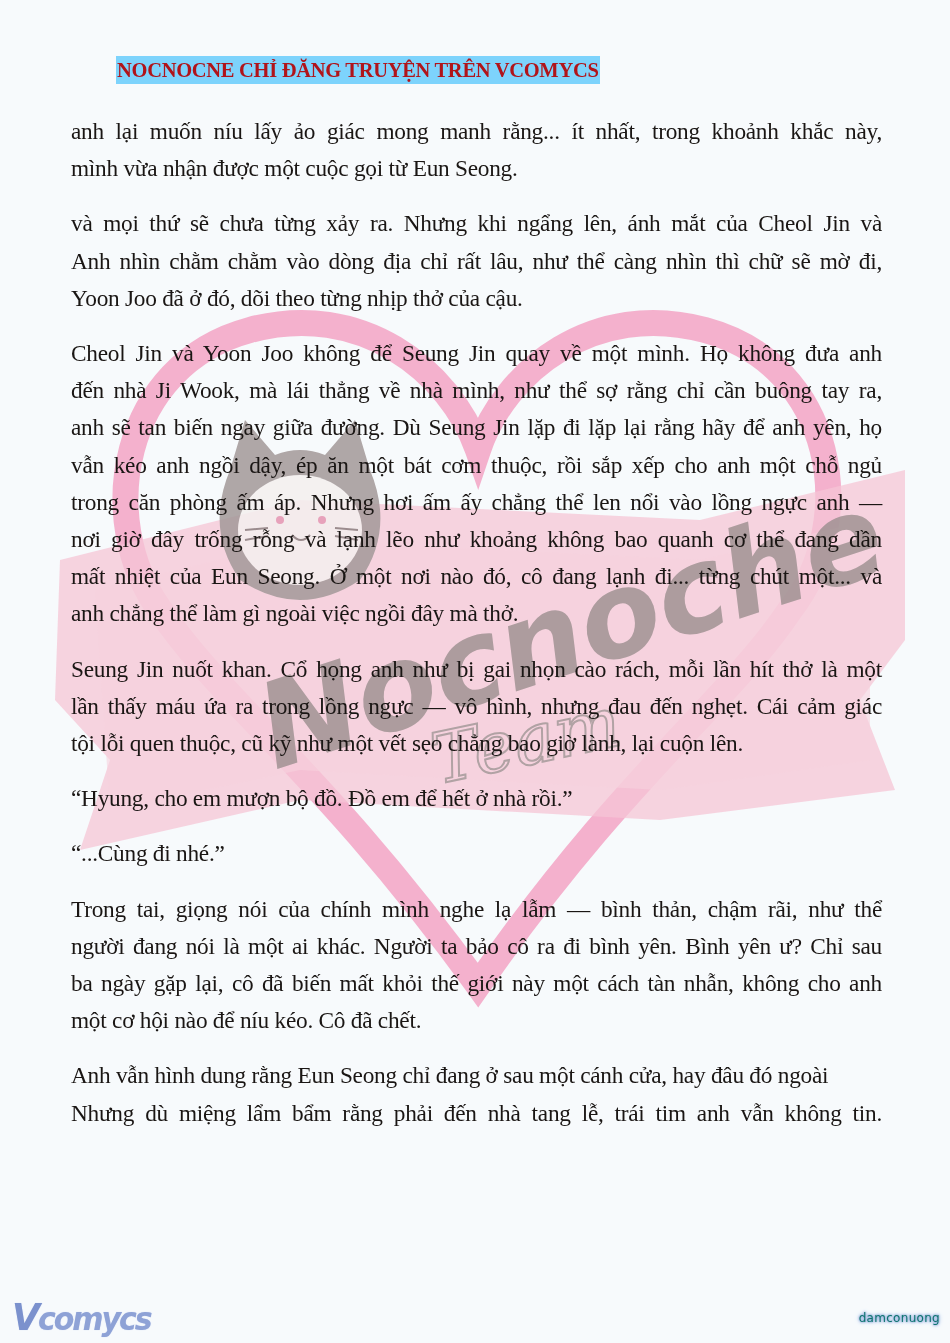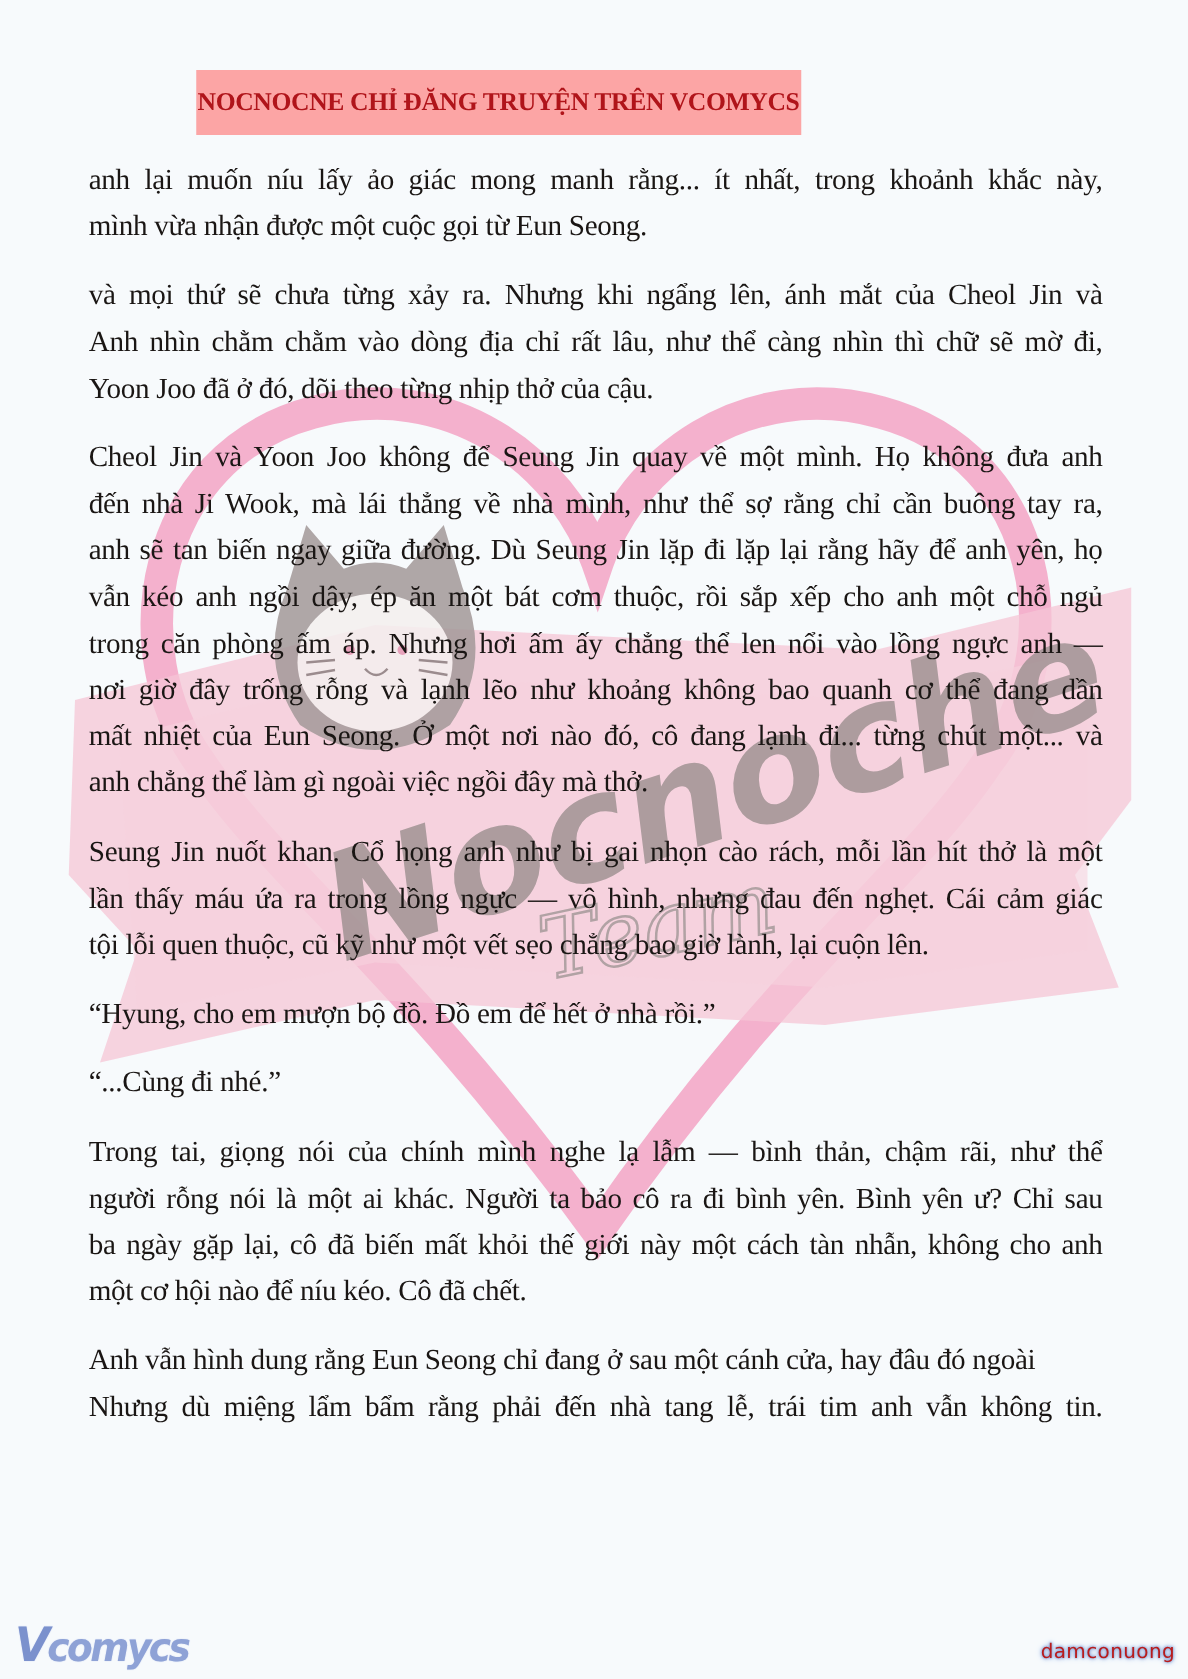--- a/index.html
+++ b/index.html
@@ -33,37 +33,35 @@
     .header {
       position: absolute;
       top: 56px;
       left: 116px;
       z-index: 3;
       font-family: "Liberation Serif", "DejaVu Serif", serif;
       font-weight: bold;
       font-size: 20.5px;
       color: #b0141a;
       letter-spacing: -0.3px;
-      background: #fca5a5;
-      padding: 14px 1px;
+      background: #7dd3fc;
+      padding: 2px 1px;
       line-height: 24px;
-      margin-left: 41px;
     }
     
     .content {
       position: absolute;
       top: 113px;
       left: 71px;
       width: 811px;
       z-index: 3;
       font-size: 23.3px;
       line-height: 37.2px;
       color: #1a1614;
       letter-spacing: -0.25px;
-      margin-top: 13px;
     }
     .para {
       margin: 0 0 18px 0;
       text-align: justify;
       text-align-last: left;
     }
     .para .line {
       display: block;
       text-align: justify;
       text-align-last: justify;
@@ -90,22 +88,22 @@
     .footer-logo .v {
       font-size: 36px;
       color: #7b91cd;
     }
     .footer-tag {
       position: absolute;
       right: 10px;
       top: 1311px;
       z-index: 3;
       font-family: "DejaVu Sans", sans-serif;
-      font-size: 16px;
-      color: #b91c1c;
+      font-size: 12px;
+      color: #0f766e;
       letter-spacing: 0.3px;
       text-shadow: 0 0 3px #7f9fd6, 0 0 5px #9fb8e4, 0 0 2px #6f8fcf;
     }
   </style>
 </head>
 <body>
 
 <div class="page">
 
   <svg class="watermark" viewBox="0 0 950 1343" xmlns="http://www.w3.org/2000/svg">
@@ -163,21 +161,21 @@
         <span class="line last">tội lỗi quen thuộc, cũ kỹ như một vết sẹo chẳng bao giờ lành, lại cuộn lên.</span>
       </div>
       <div class="para">
         <span class="line last">“Hyung, cho em mượn bộ đồ. Đồ em để hết ở nhà rồi.”</span>
       </div>
       <div class="para">
         <span class="line last">“...Cùng đi nhé.”</span>
       </div>
       <div class="para">
         <span class="line">Trong tai, giọng nói của chính mình nghe lạ lẫm — bình thản, chậm rãi, như thể</span>
-        <span class="line">người rỗng nói là một ai khác. Người ta bảo cô ra đi bình yên. Bình yên ư? Chỉ sau</span>
+        <span class="line">người đang nói là một ai khác. Người ta bảo cô ra đi bình yên. Bình yên ư? Chỉ sau</span>
         <span class="line">ba ngày gặp lại, cô đã biến mất khỏi thế giới này một cách tàn nhẫn, không cho anh</span>
         <span class="line last">một cơ hội nào để níu kéo. Cô đã chết.</span>
       </div>
       <div class="para">
         <span class="line last">Anh vẫn hình dung rằng Eun Seong chỉ đang ở sau một cánh cửa, hay đâu đó ngoài</span>
         <span class="line">Nhưng dù miệng lẩm bẩm rằng phải đến nhà tang lễ, trái tim anh vẫn không tin.</span>
       </div>
     </div>
 
   <div class="footer-logo">

